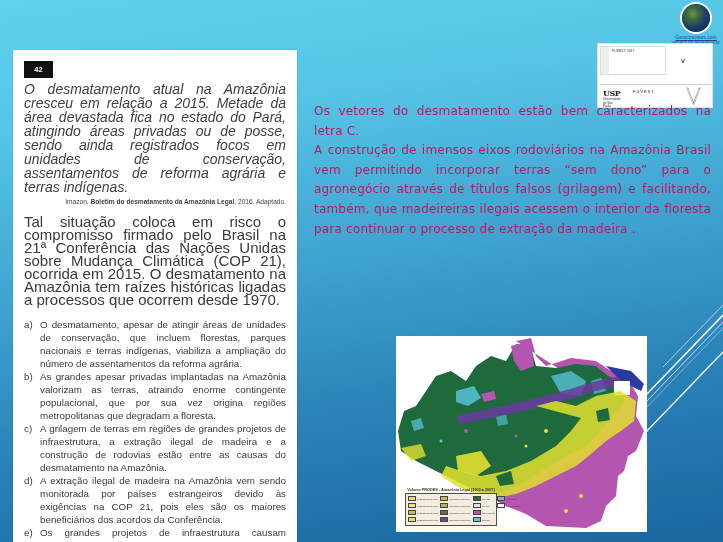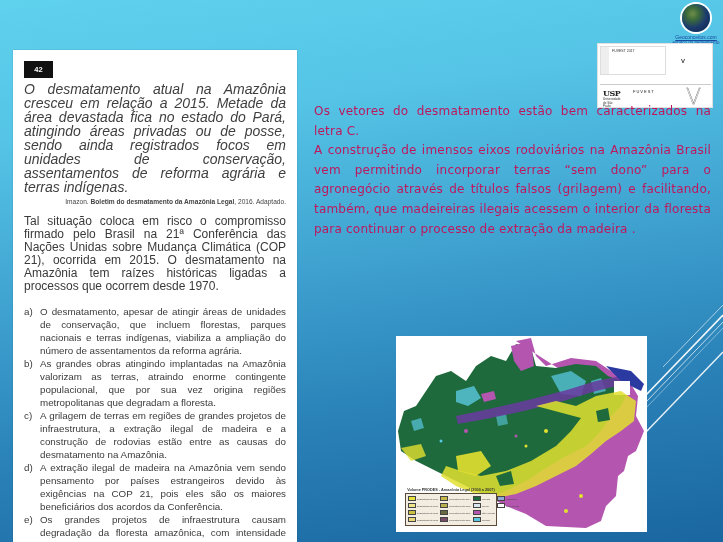--- a/index.html
+++ b/index.html
@@ -23,21 +23,21 @@
   }
   .intro {
     font-style:italic; font-size:14px; line-height:14px; text-align:justify;
     color:#3f3f3f; margin:0;
   }
   .source {
     font-size:6.6px; text-align:right; margin:4px 0 10px 0; color:#444;
   }
   .source b { font-weight:bold; }
   .body-text {
-    font-size:12px; line-height:13px; text-align:justify; margin:0; color:#3a3a3a;
+    font-size:15px; line-height:13px; text-align:justify; margin:0; color:#3a3a3a;
   }
   .body-text p { margin:0; }
   .options { list-style:none; margin:12px 0 0 0; padding:0; }
   .options li {
     position:relative; padding-left:16px; font-size:9.8px; line-height:13px;
     text-align:justify; color:#3a3a3a;
   }
   .options li .letter { position:absolute; left:0; top:0; }
 
   
@@ -105,23 +105,23 @@
   <div class="qnum">42</div>
   <p class="intro">O desmatamento atual na Amazônia cresceu em relação a 2015. Metade da área devastada fica no estado do Pará, atingindo áreas privadas ou de posse, sendo ainda registrados focos em unidades de conservação, assentamentos de reforma agrária e terras indígenas.</p>
   <div class="source">
     <span>Imazon. </span><b>Boletim do desmatamento da Amazônia Legal</b><span>, 2016. Adaptado.</span>
   </div>
   <div class="body-text">
     <p>Tal situação coloca em risco o compromisso firmado pelo Brasil na 21ª Conferência das Nações Unidas sobre Mudança Climática (COP 21), ocorrida em 2015. O desmatamento na Amazônia tem raízes históricas ligadas a processos que ocorrem desde 1970.</p>
   </div>
   <ul class="options">
     <li><span class="letter">a)</span><span>O desmatamento, apesar de atingir áreas de unidades de conservação, que incluem florestas, parques nacionais e terras indígenas, viabiliza a ampliação do número de assentamentos da reforma agrária.</span></li>
-    <li><span class="letter">b)</span><span>As grandes obras atingindo implantadas na Amazônia valorizam as terras, atraindo enorme contingente populacional, que por sua vez origina regiões metropolitanas que degradam a floresta.</span></li>
+    <li><span class="letter">b)</span><span>As grandes apesar privadas implantadas na Amazônia valorizam as terras, atraindo enorme contingente populacional, que por sua vez origina regiões metropolitanas que degradam a floresta.</span></li>
     <li><span class="letter">c)</span><span>A grilagem de terras em regiões de grandes projetos de infraestrutura, a extração ilegal de madeira e a construção de rodovias estão entre as causas do desmatamento na Amazônia.</span></li>
-    <li><span class="letter">d)</span><span>A extração ilegal de madeira na Amazônia vem sendo pensamento por países estrangeiros devido às exigências na COP 21, pois eles são os maiores beneficiários dos acordos da Conferência.</span></li>
+    <li><span class="letter">d)</span><span>A extração ilegal de madeira na Amazônia vem sendo monitorada por países estrangeiros devido às exigências na COP 21, pois eles são os maiores beneficiários dos acordos da Conferência.</span></li>
     <li><span class="letter">e)</span><span>Os grandes projetos de infraestrutura causam degradação da floresta amazônica, com intensidade maiores e temporária, auxiliando a regularização fundiária.</span></li>
   </ul>
 </div>
 
 <div class="logo">
   <div class="globe"></div>
   <div class="logo-site">Geoconceitos.com</div>
   <div class="logo-tag">espaço do pensamento</div>
 </div>
 

